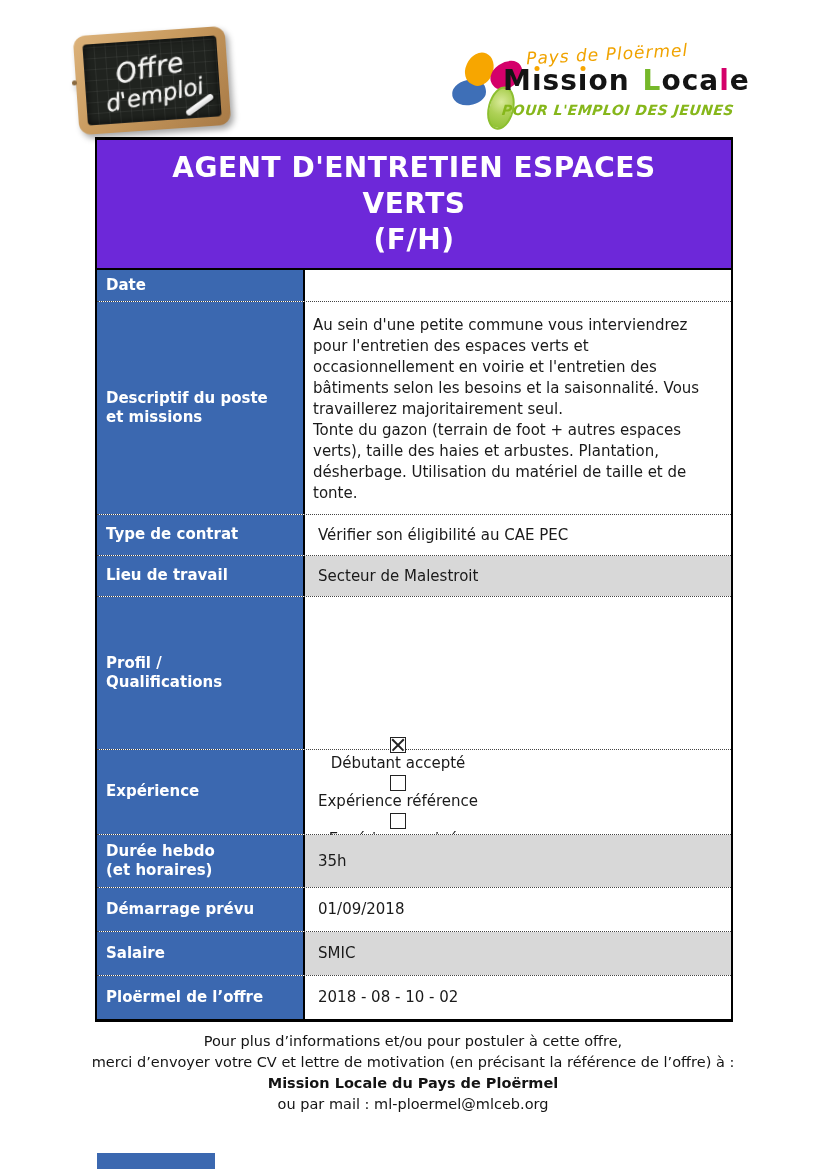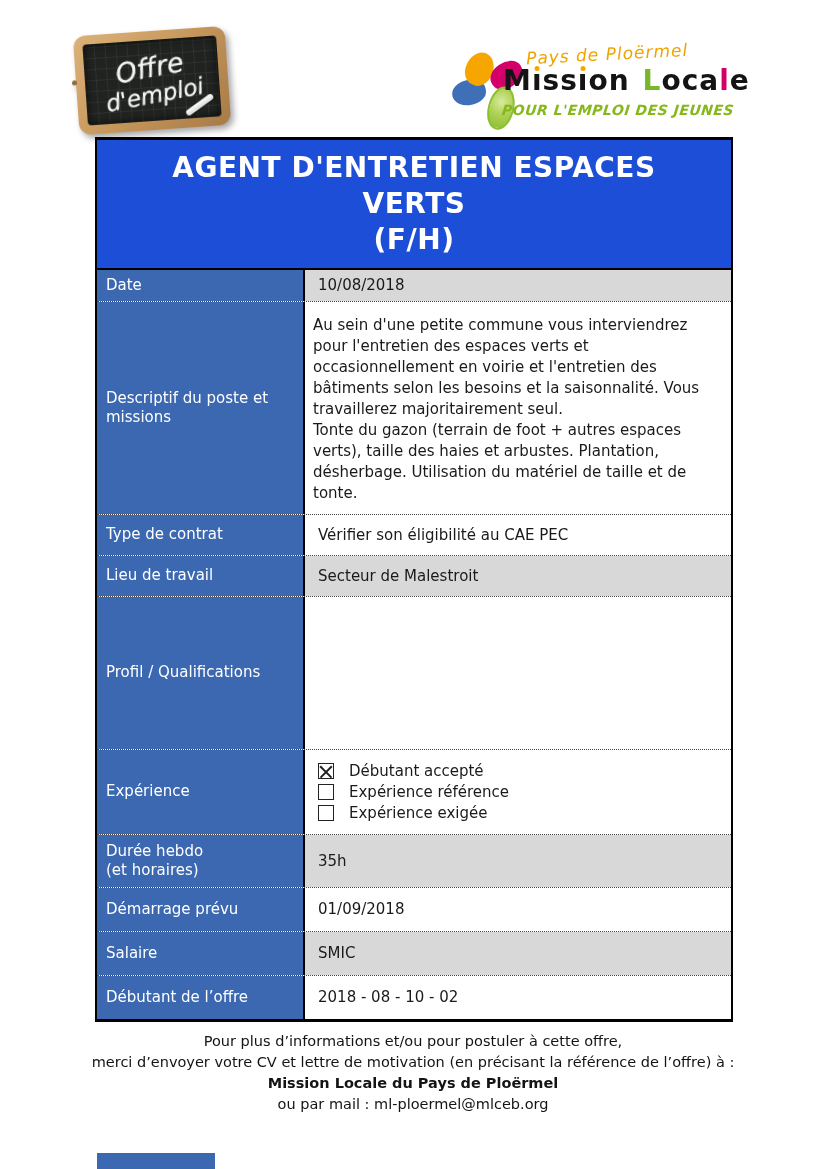--- a/index.html
+++ b/index.html
@@ -74,29 +74,29 @@
     position:absolute;left:52px;top:58px;color:#86B71B;font-style:italic;font-weight:bold;
     font-size:14px;letter-spacing:0.5px;white-space:nowrap;transform:skewX(-6deg);
   }
 
   
   .offer-table{
     position:absolute;left:95px;top:137px;width:638px;box-sizing:border-box;
     border:2px solid #000;border-top-width:3px;border-bottom-width:3px;background:#fff;
   }
   .title-row{
-    background:#1d4ed8;color:#fff;height:128px;border-bottom:2px solid #000;
+    background:#6d28d9;color:#fff;height:128px;border-bottom:2px solid #000;
     display:flex;flex-direction:column;align-items:center;justify-content:center;
     font-weight:bold;font-size:28px;line-height:36px;text-align:center;letter-spacing:0.5px;
   }
   .row{display:flex;border-bottom:1px dotted #444;}
   .row:last-child{border-bottom:none;}
   .cell-label{
     flex:0 0 208px;width:208px;box-sizing:border-box;background:#3B68B0;color:#ffffff;
-    font-weight:normal;font-size:15px;line-height:1.3;padding:4px 20px 4px 9px;
+    font-weight:bold;font-size:15px;line-height:1.3;padding:4px 20px 4px 9px;
     display:flex;align-items:center;border-right:2px solid #000;white-space:pre-line;
   }
   .cell-value{
     flex:1;box-sizing:border-box;font-size:15px;line-height:1.4;color:#1a1a1a;
     padding:4px 10px 4px 13px;display:flex;align-items:center;background:#fff;
   }
   .row.gray .cell-value{background:#D8D8D8;}
   .h-date .cell-value,.h-date .cell-label{min-height:31px;}
   .h-date{height:31px;}
   .h-desc{height:212px;}
@@ -106,21 +106,21 @@
   .h-type{height:40px;}
   .h-profil{height:152px;}
   .h-exp{height:84px;}
   .h-duree{height:52px;}
   .h-dem{height:43px;}
   .h-sal{height:43px;}
   .h-ref{height:43px;}
 
   
   .exp-list{display:flex;flex-direction:column;gap:3px;}
-  .exp-item{display:flex;align-items:center;gap:15px;font-size:15px;line-height:18px;}
+  .exp-item{display:flex;align-items:center;gap:1px;font-size:15px;line-height:18px;flex-direction:column;}
   .cb{
     width:14px;height:14px;flex:0 0 14px;border:1.5px solid #222;background:#fff;
     position:relative;box-sizing:content-box;
   }
   .cb.checked::before,.cb.checked::after{
     content:"";position:absolute;left:-1px;top:6.5px;width:16px;height:1.5px;background:#222;
   }
   .cb.checked::before{transform:rotate(45deg);}
   .cb.checked::after{transform:rotate(-45deg);}
 
@@ -167,23 +167,20 @@
   <div class="offer-table">
 
     <div class="title-row">
       <div>AGENT D'ENTRETIEN ESPACES</div>
       <div>VERTS</div>
       <div>(F/H)</div>
     </div>
 
     <div class="row gray h-date">
       <div class="cell-label"><span>Date</span></div>
-      <div class="cell-value">
-          <span>10/08/2018</span>
-        </div>
     </div>
 
     <div class="row h-desc">
       <div class="cell-label"><span>Descriptif du poste et missions</span></div>
       <div class="cell-value">
           <span>Au sein d'une petite commune vous interviendrez pour l'entretien des espaces verts et occasionnellement en voirie et l'entretien des bâtiments selon les besoins et la saisonnalité. Vous travaillerez majoritairement seul.
 Tonte du gazon (terrain de foot + autres espaces verts), taille des haies et arbustes. Plantation, désherbage. Utilisation du matériel de taille et de tonte.</span>
         </div>
     </div>
 
@@ -241,21 +238,21 @@
     </div>
 
     <div class="row gray h-sal">
       <div class="cell-label"><span>Salaire</span></div>
       <div class="cell-value">
           <span>SMIC</span>
         </div>
     </div>
 
     <div class="row h-ref">
-      <div class="cell-label"><span>Débutant de l’offre</span></div>
+      <div class="cell-label"><span>Ploërmel de l’offre</span></div>
       <div class="cell-value">
           <span>2018 - 08 - 10 - 02</span>
         </div>
     </div>
 
   </div>
 
   <div class="footer">
     <div>Pour plus d’informations et/ou pour postuler à cette offre,</div>
     <div>merci d’envoyer votre CV et lettre de motivation (en précisant la référence de l’offre) à :</div>

